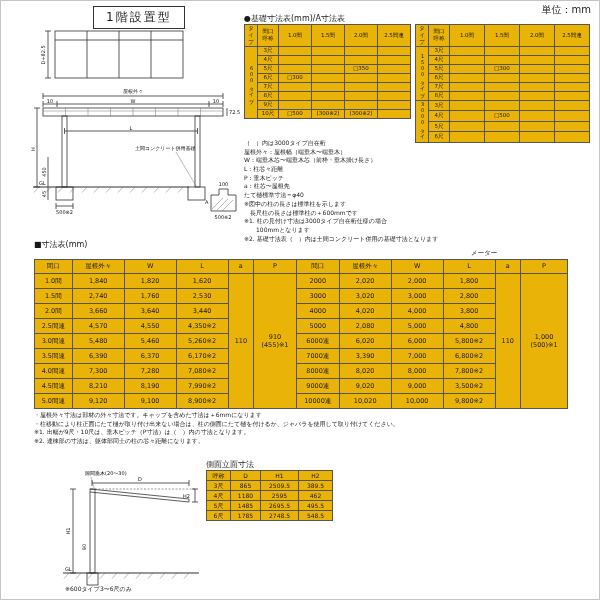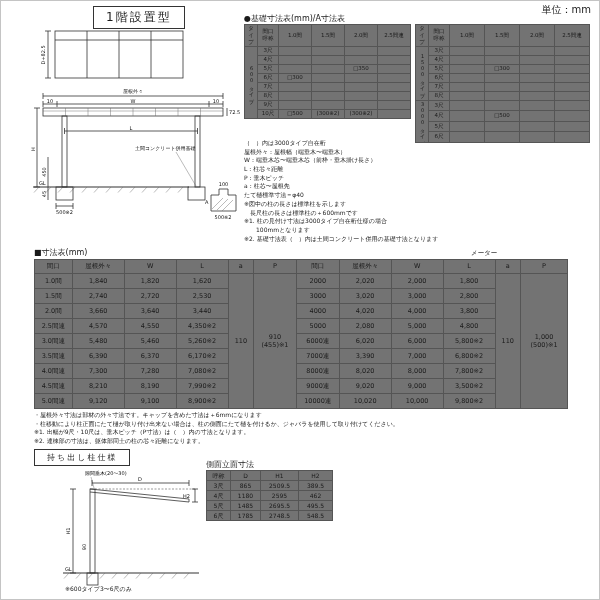--- a/index.html
+++ b/index.html
@@ -5,21 +5,21 @@
   *{box-sizing:border-box;margin:0;padding:0}
   html,body{background:#fff}
   .page{position:relative;width:600px;height:600px;background:#fff;overflow:hidden;
         border:1px solid #c4c4c4;color:#1a1a1a;
         font-family:"DejaVu Sans","Liberation Sans",sans-serif}
   .abs{position:absolute}
   .box-label{border:1px solid #333;padding:2px 12px;font-size:12px;letter-spacing:2px;background:#fff}
   .unit{font-size:10px}
   .title{font-size:8px;font-weight:normal}
   .meter{font-size:6.5px}
-  table{border-collapse:collapse;table-layout:fixed;background:#737373}
+  table{border-collapse:collapse;table-layout:fixed;background:#eab308}
   td{border:1px solid #555;font-size:5.5px;line-height:1.25;text-align:center;vertical-align:middle;
      padding:0 1px;white-space:pre-line;overflow:hidden}
   .ftab tr{height:9px}
   .ftab tr.hd{height:13px}
   .vert{writing-mode:vertical-rl;text-orientation:upright;font-size:5px;line-height:1;padding:0}
   .dtab td{font-size:6.5px}
   .dtab tr{height:15px}
   .dtab tr.hd{height:14px}
   .legend div{font-size:6px;line-height:1.45;white-space:nowrap}
   .notes div{font-size:6px;line-height:1.45;white-space:nowrap}
@@ -306,21 +306,21 @@
     <div>P：垂木ピッチ</div>
     <div>a：柱芯〜屋根先</div>
     <div>たて樋標準寸法＝φ40</div>
     <div>※図中の柱の長さは標準柱を示します</div>
     <div>　長尺柱の長さは標準柱の＋600mmです</div>
     <div>※1. 柱の見付け寸法は3000タイプ自在桁仕様の場合</div>
     <div>　　100mmとなります</div>
     <div>※2. 基礎寸法表（　）内は土間コンクリート併用の基礎寸法となります</div>
   </div>
 
-  <div class="abs title" style="left:33px;top:246px">■寸法表(mm)</div>
+  <div class="abs title" style="left:33px;top:238px">■寸法表(mm)</div>
   <div class="abs meter" style="left:470px;top:248px">メーター</div>
 
   <table class="dtab abs" style="left:33px;top:258px;width:534px">
     <colgroup>
       <col style="width:37px">
         <col style="width:51px">
         <col style="width:51px">
         <col style="width:51px">
         <col style="width:25px">
         <col style="width:42px">
@@ -358,21 +358,21 @@
       <td>2,020</td>
       <td>2,000</td>
       <td>1,800</td>
       <td rowspan="9">110</td>
       <td rowspan="9">1,000
 (500)※1</td>
     </tr>
     <tr>
       <td>1.5間</td>
       <td>2,740</td>
-      <td>2,720</td>
+      <td>1,760</td>
       <td>2,530</td>
       <td>3000</td>
       <td>3,020</td>
       <td>3,000</td>
       <td>2,800</td>
     </tr>
     <tr>
       <td>2.0間</td>
       <td>3,660</td>
       <td>3,640</td>
@@ -445,21 +445,20 @@
   </tbody>
     </table>
 
   <div class="abs notes" style="left:33px;top:410px">
     <div>・屋根外々寸法は部材の外々寸法です。キャップを含めた寸法は＋6mmになります</div>
     <div>・柱移動により柱正面にたて樋が取り付け出来ない場合は、柱の側面にたて樋を付けるか、ジャバラを使用して取り付けてください。</div>
     <div>※1. 出幅が9尺・10尺は、垂木ピッチ（P寸法）は（　）内の寸法となります。</div>
     <div>※2. 連棟部の寸法は、躯体部同士の柱の芯々距離になります。</div>
   </div>
 
-  <div class="abs box-label" style="left:33px;top:448px;font-size:8px">持ち出し柱仕様</div>
 
   <svg style="left:60px;top:466px" width="140" height="128" viewBox="0 0 140 128">
     <text x="24" y="8" font-size="4.2">隙間垂木(20〜30)</text>
     <line x1="30" y1="10" x2="33" y2="21" class="hatch"></line>
     <line x1="31" y1="16" x2="128" y2="16"></line>
     <line x1="31" y1="13" x2="31" y2="19"></line>
       <line x1="128" y1="13" x2="128" y2="19"></line>
     <text x="79" y="14" text-anchor="middle" font-size="5">D</text>
     <line x1="29" y1="22" x2="128" y2="32"></line>
     <line x1="29" y1="25" x2="128" y2="35"></line>

